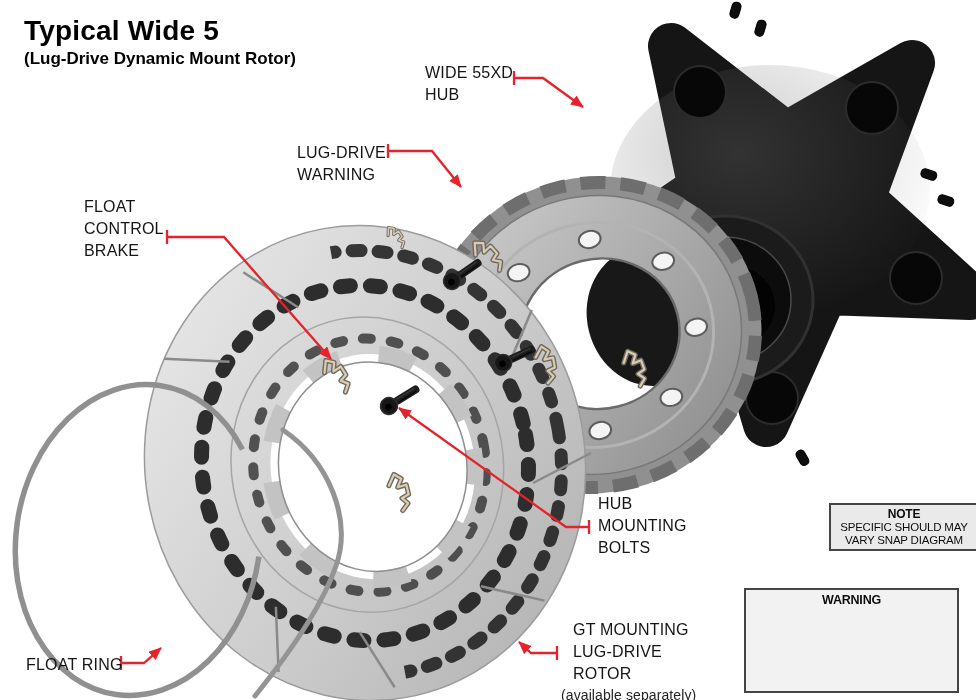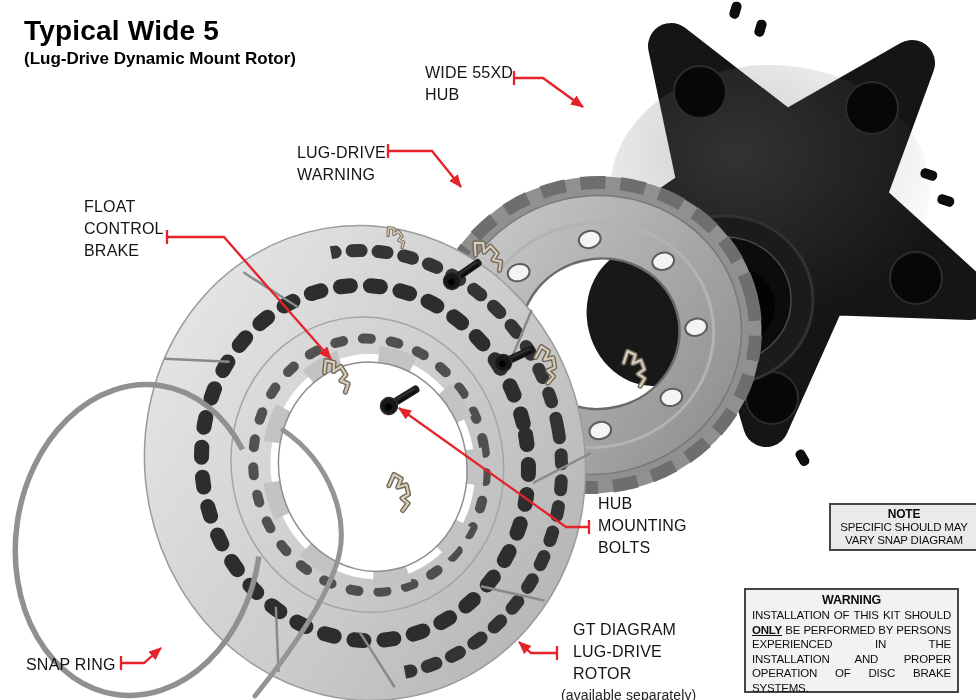--- a/index.html
+++ b/index.html
@@ -231,32 +231,31 @@
     <div>BRAKE</div>
   </div>
 
   <div class="label lbl-bolts">
     <div>HUB</div>
     <div>MOUNTING</div>
     <div>BOLTS</div>
   </div>
 
   <div class="label lbl-rotor">
-    <div>GT DIAGRAM</div>
+    <div>GT MOUNTING</div>
     <div>LUG-DRIVE</div>
     <div>ROTOR</div>
   </div>
   <div class="label lbl-rotor-note">(available separately)</div>
 
-  <div class="label lbl-snap">SNAP RING</div>
+  <div class="label lbl-snap">FLOAT RING</div>
 
   <div class="infobox notebox">
     <div class="box-title">NOTE</div>
     <div>SPECIFIC SHOULD MAY</div>
     <div>VARY SNAP DIAGRAM</div>
   </div>
 
   <div class="infobox warnbox">
     <div class="box-title">WARNING</div>
-    <div><span>INSTALLATION OF THIS KIT SHOULD </span><span class="emph">ONLY</span><span> BE PERFORMED BY PERSONS EXPERIENCED IN THE INSTALLATION AND PROPER OPERATION OF DISC BRAKE SYSTEMS.</span></div>
   </div>
 
 </div>
 
 </body></html>

